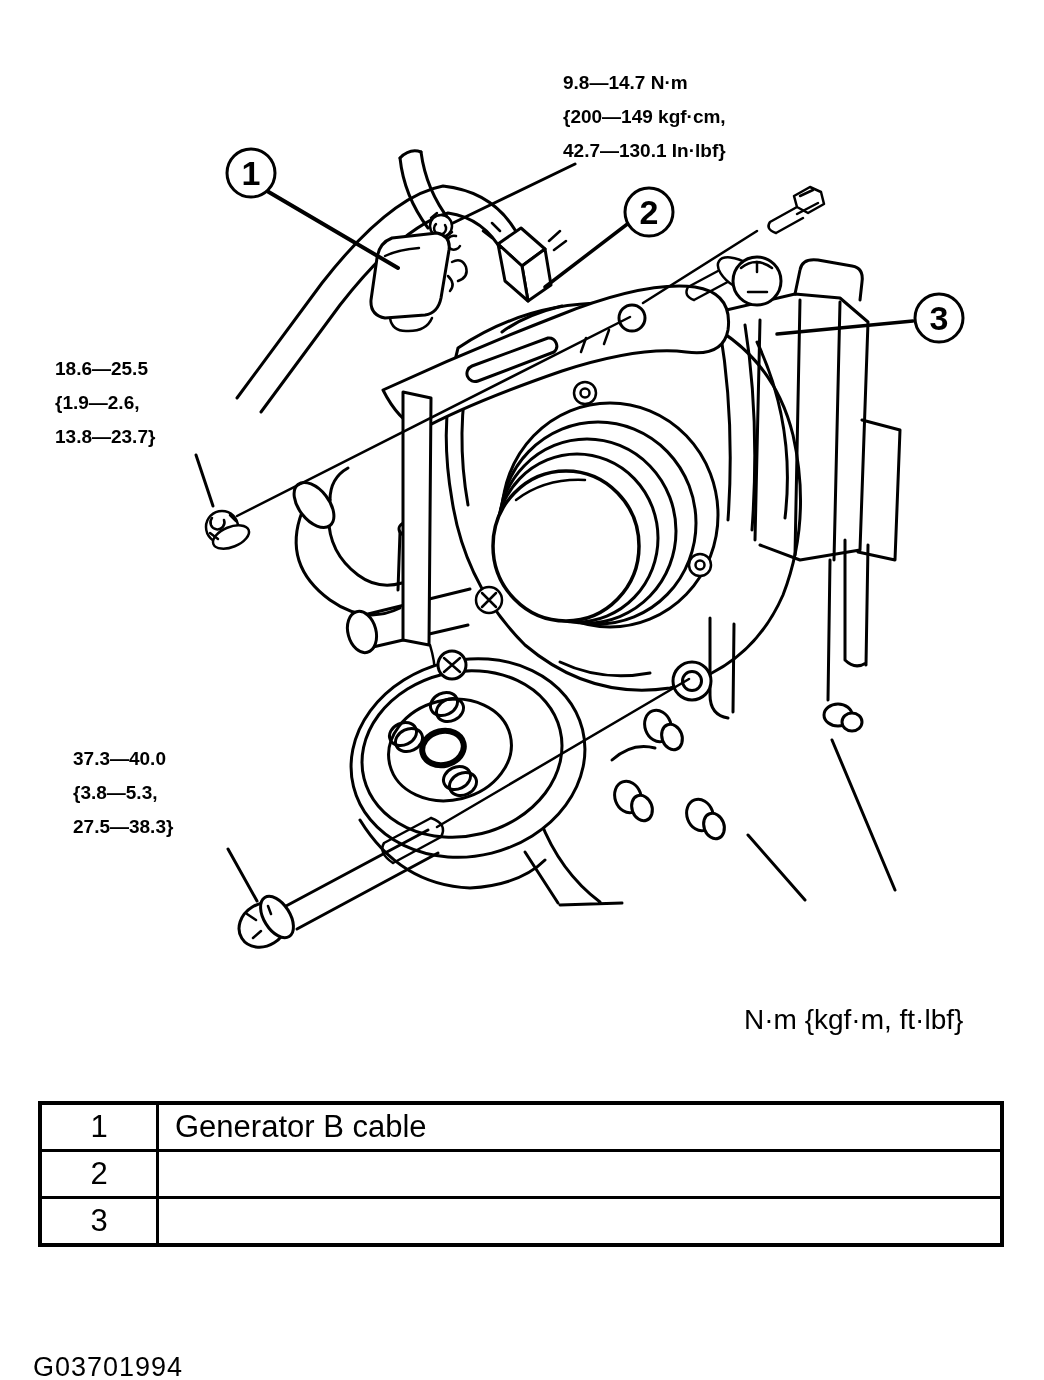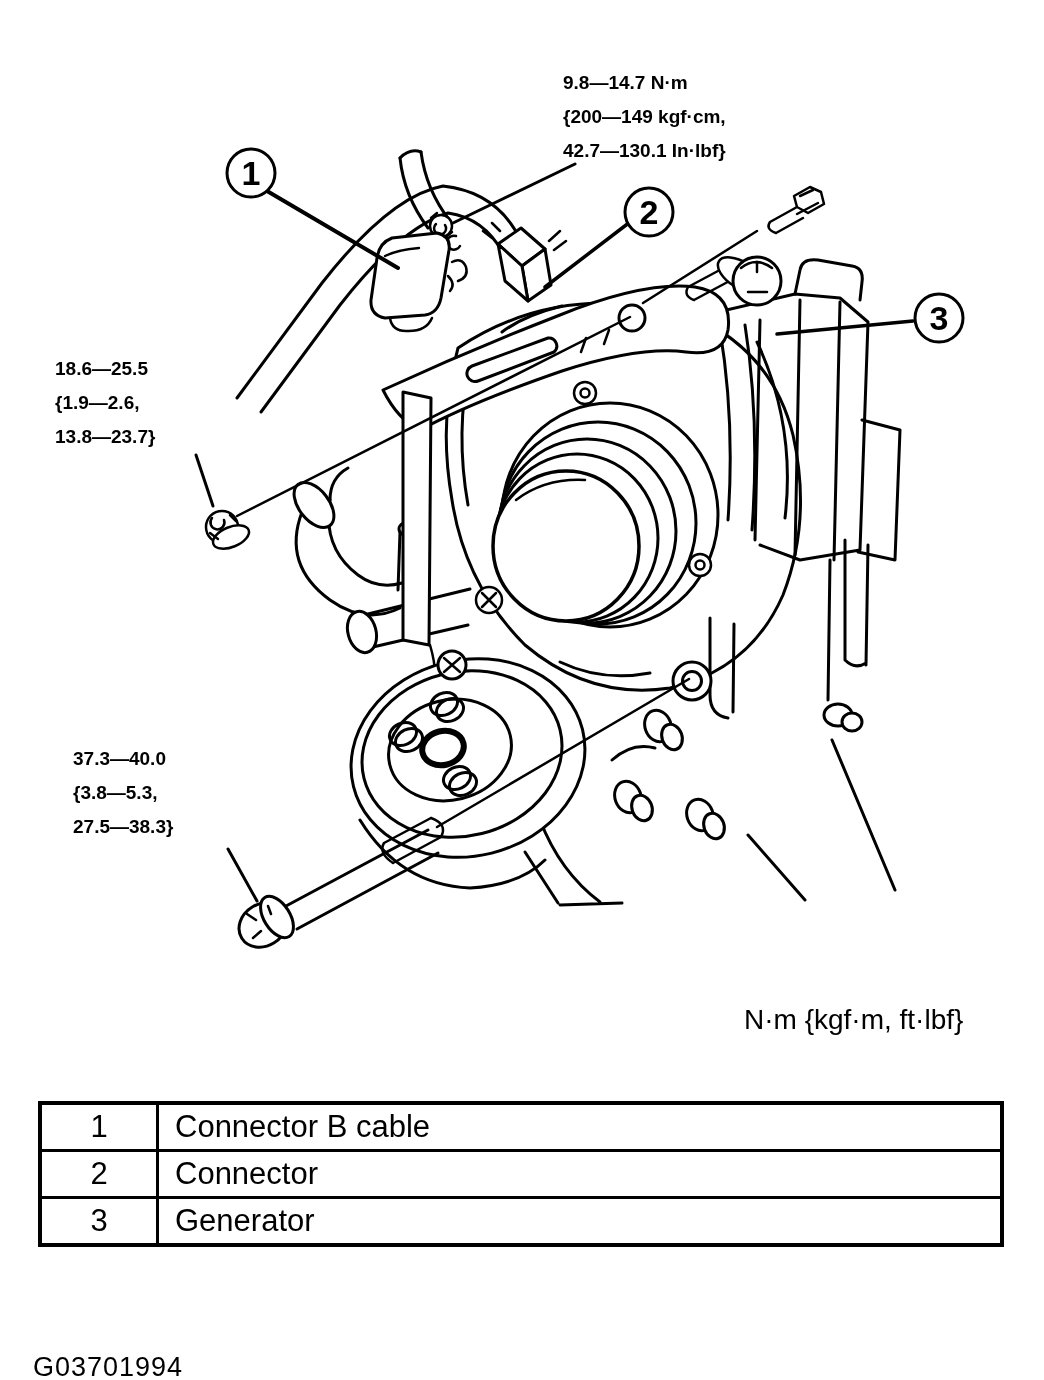--- a/index.html
+++ b/index.html
@@ -230,26 +230,24 @@
     <div>37.3—40.0</div>
     <div>{3.8—5.3,</div>
     <div>27.5—38.3}</div>
   </div>
 
   <div class="unit-note">N·m {kgf·m, ft·lbf}</div>
 
   <div class="legend">
     <div class="legend-row">
       <div class="legend-num">1</div>
-      <div class="legend-label">Connector B cable</div>
+      <div class="legend-label">Generator B cable</div>
     </div>
     <div class="legend-row">
       <div class="legend-num">2</div>
-      <div class="legend-label">Connector</div>
     </div>
     <div class="legend-row">
       <div class="legend-num">3</div>
-      <div class="legend-label">Generator</div>
     </div>
   </div>
 
   <div class="fig-code">G03701994</div>
 </div>
 
 </body></html>

